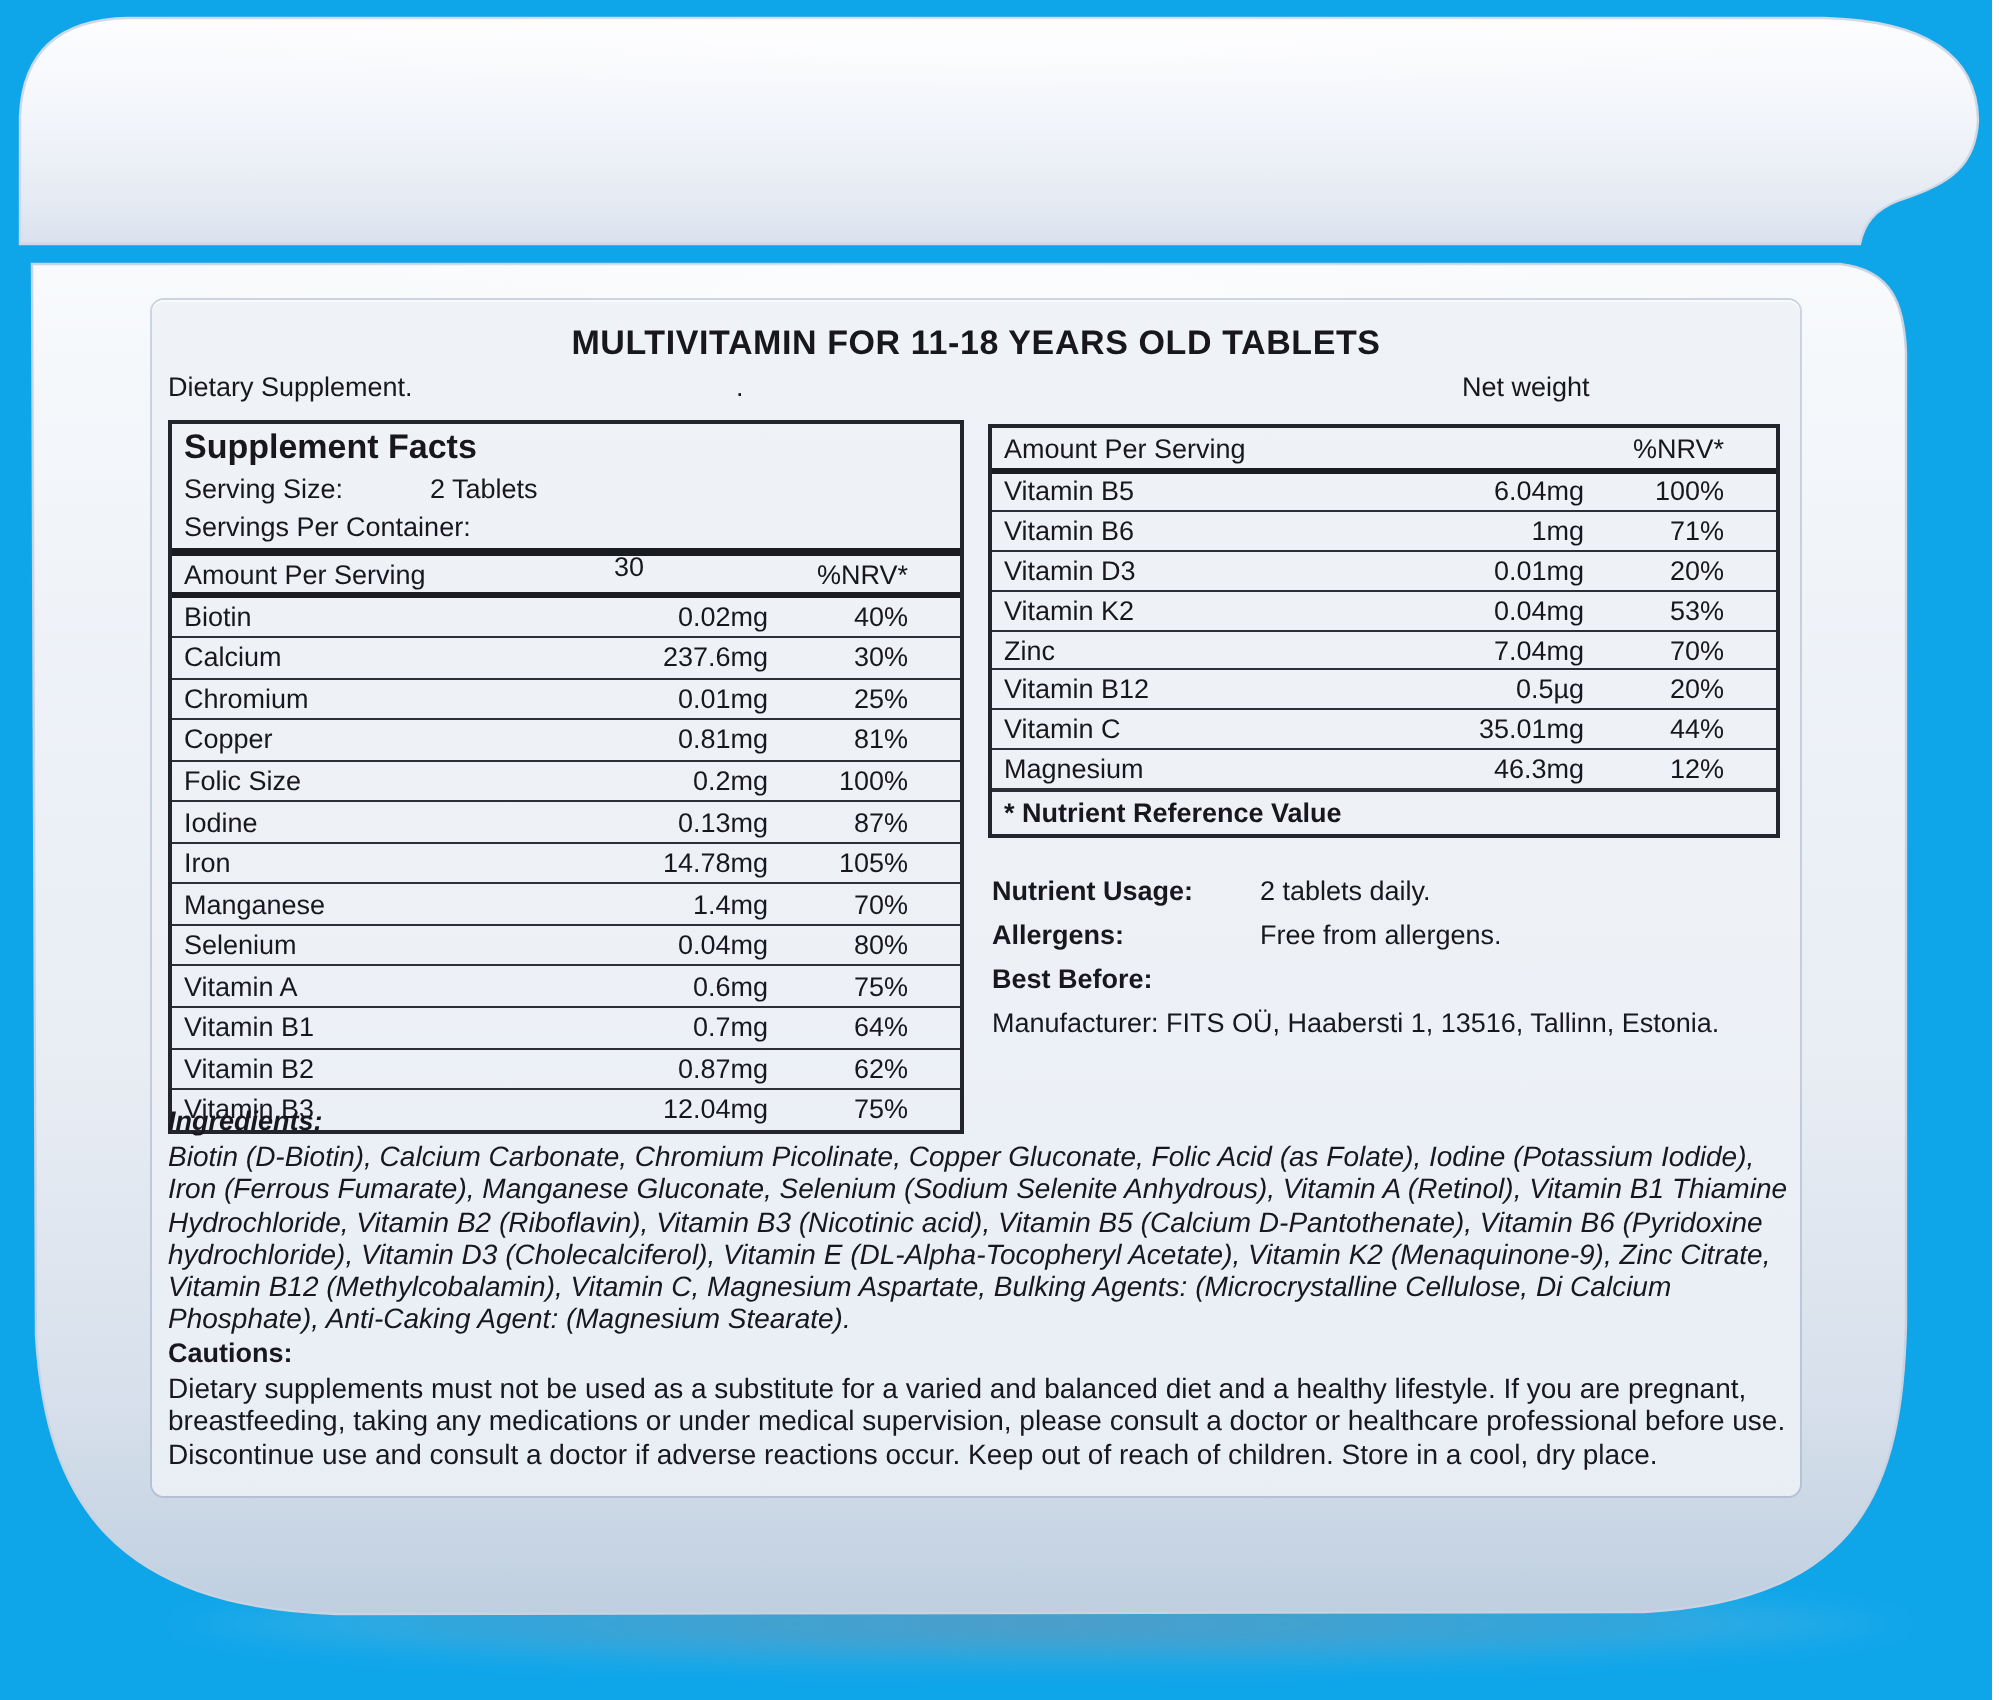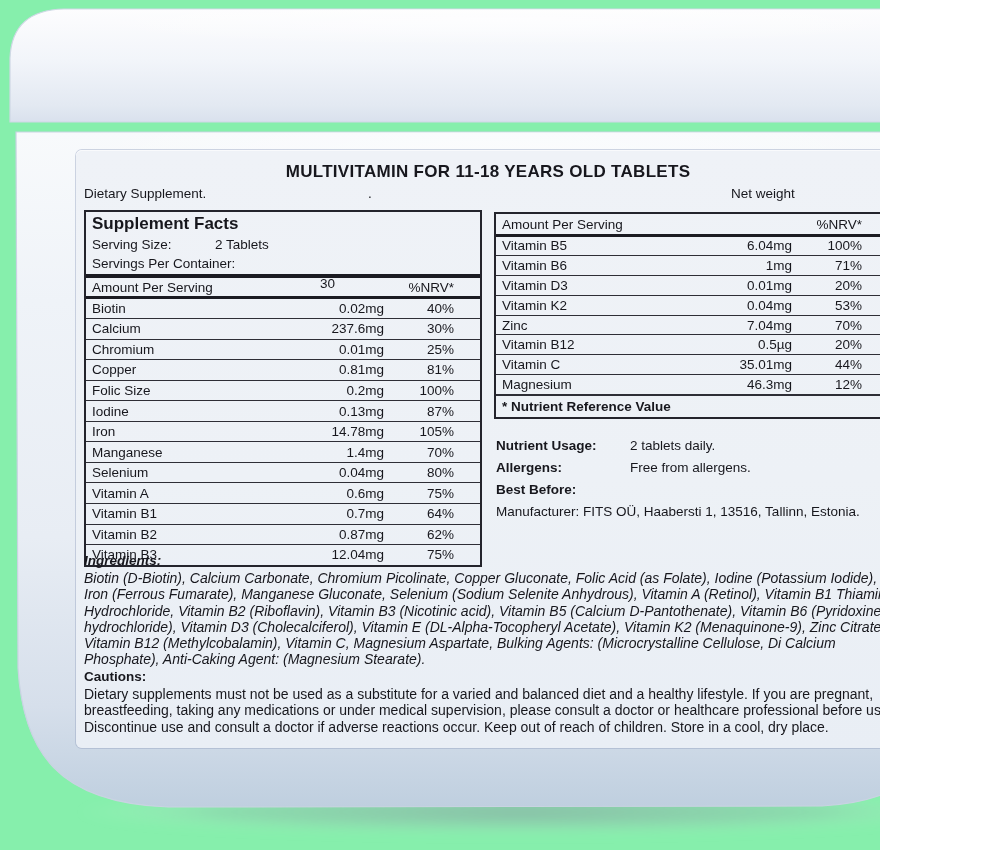--- a/index.html
+++ b/index.html
@@ -2,21 +2,21 @@
 <html style="--ink: #17171d; --label-bg: #edf1f6; --rule: #24242c;"><head>
 <meta charset="utf-8">
 <style>
   :root{
     --ink:#17171d;
     --label-bg:#edf1f6;
     --rule:#24242c;
   }
   html,body{margin:0;padding:0;background:#ffffff;}
   body{font-family:"Liberation Sans", sans-serif;color:var(--ink);}
-  .page{position:relative;width:880px;height:850px;background:#86efac;overflow:hidden;}
+  .page{position:relative;width:996px;height:850px;background:#0ea5e9;overflow:hidden;}
   .box-svg{position:absolute;left:0;top:0;}
 
   
   .label{
     position:absolute;left:76px;top:150px;width:824px;height:598px;
     background:linear-gradient(180deg,#eff2f7 0%,#edf1f6 55%,#e9eef5 100%);
     border-radius:6px;
     box-shadow:0 0 0 1px rgba(150,165,192,0.45), inset 0 1px 0 rgba(255,255,255,0.6);
   }
   .abs{position:absolute;}
@@ -27,21 +27,21 @@
   .meta-right{left:655px;}
 
   
   .ftable{border:2px solid var(--rule);box-sizing:border-box;font-size:13.5px;}
   .t-left{left:8px;top:60px;width:398px;}
   .t-right{left:418px;top:62px;width:396px;}
   .sf-heading{font-size:17px;font-weight:bold;height:23px;display:flex;align-items:center;padding-left:6px;}
   .sf-line{position:relative;height:19px;display:flex;align-items:center;}
   .sf-line .lab{padding-left:6px;}
   .sf-val-1{position:absolute;left:129px;}
-  .sf-val-2{position:absolute;left:234px;margin-top:40px;}
+  .sf-val-2{position:absolute;left:221px;margin-top:40px;}
   .bar-thick{height:4px;background:#1b1b22;margin-top:1px;}
   .bar-med{height:2.5px;background:#1b1b22;}
   .hdr-row{display:flex;align-items:center;height:18px;}
   .t-right .hdr-row{height:20px;}
   .hdr-row .h-name{padding-left:6px;flex:1;}
   .hdr-row .h-nrv{width:96px;text-align:right;padding-right:26px;box-sizing:border-box;}
   .frow{display:flex;align-items:center;height:19.55px;}
   .t-right .frow{height:18.8px;}
   .rows .frow + .frow{border-top:1.8px solid #2e2e36;}
   .c-name{flex:1;padding-left:6px;}

